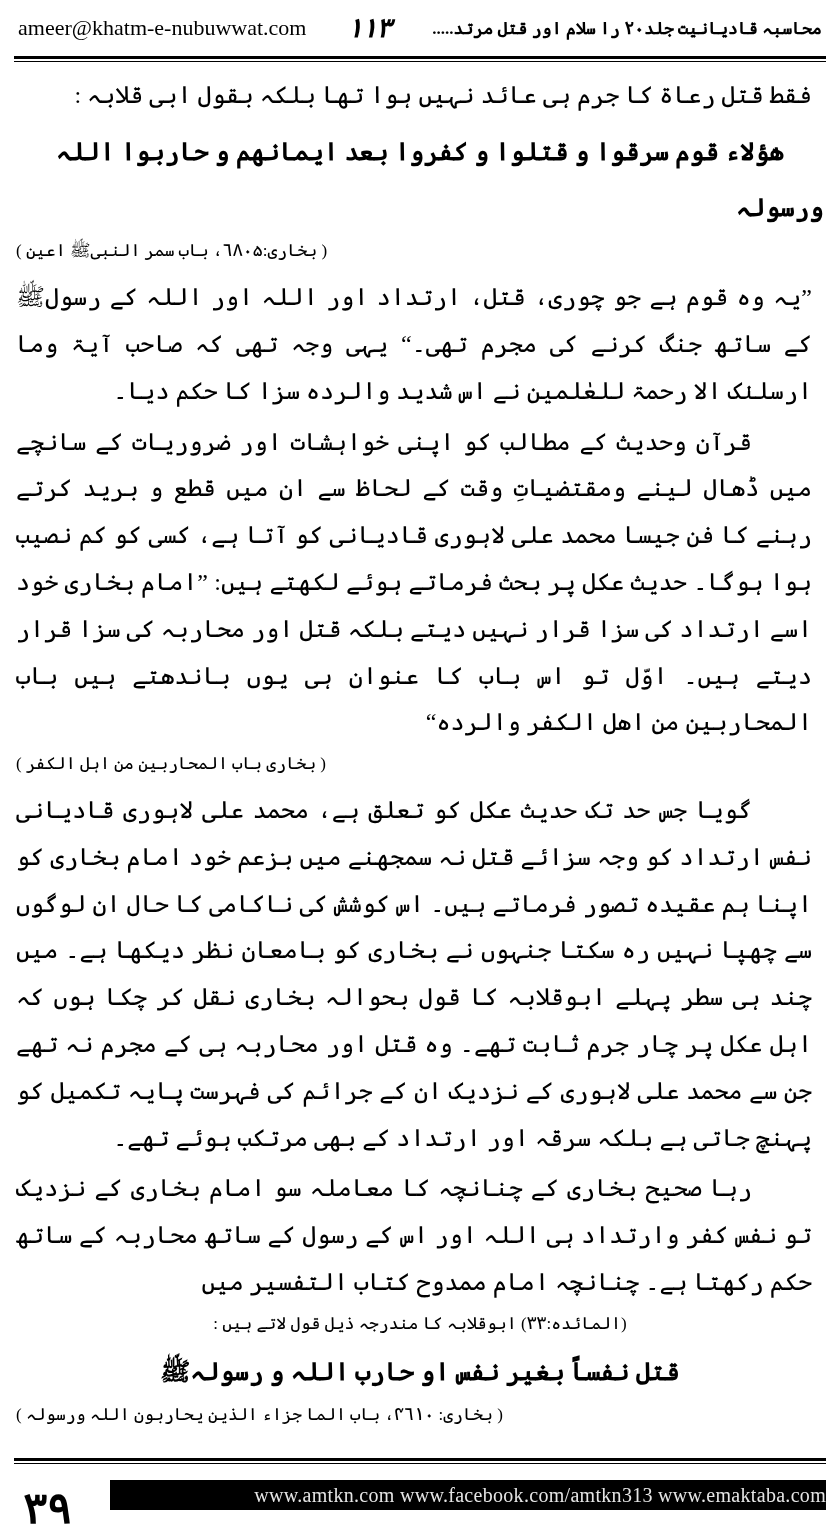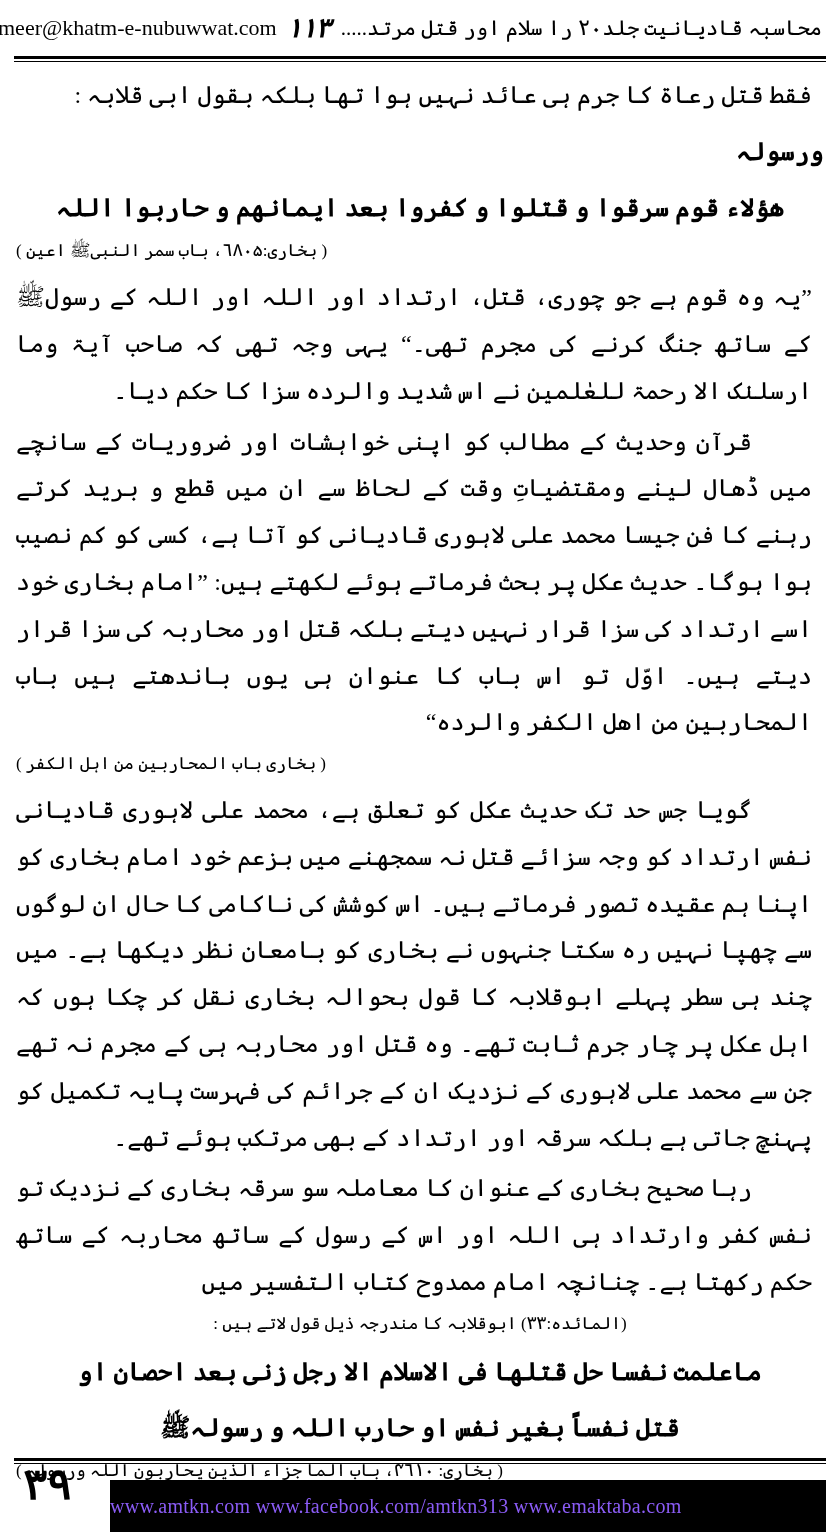--- a/index.html
+++ b/index.html
@@ -26,22 +26,22 @@
     left: 0;
     right: 0;
     height: 56px;
     display: flex;
     align-items: center;
     justify-content: space-between;
     padding: 0 18px;
     box-sizing: border-box;
   }
   .header-right {
-    font-size: 21px;
-    font-weight: normal;
+    font-size: 17px;
+    font-weight: bold;
     direction: rtl;
     white-space: nowrap;
     letter-spacing: 0.2px;
   }
   .header-center {
     font-size: 25px;
     font-weight: bold;
     direction: rtl;
     padding: 0 10px;
     font-style: italic;
@@ -137,37 +137,37 @@
     top: 9px;
     left: 14px;
     right: 14px;
     border-top: 1px solid #000;
   }
   .footer-bar {
     position: absolute;
     top: 26px;
     left: 110px;
     right: 14px;
-    height: 52px;
+    height: 30px;
     background: #000000;
-    color: #8b5cf6;
+    color: #e5e5e5;
     display: flex;
     align-items: center;
-    justify-content: flex-start;
+    justify-content: flex-end;
     direction: ltr;
   }
   .footer-links {
     font-family: "Liberation Serif", "DejaVu Serif", serif;
     font-size: 20px;
     letter-spacing: 0.3px;
     white-space: nowrap;
   }
   .page-number {
     position: absolute;
-    top: 8px;
+    top: 32px;
     left: 24px;
     font-size: 40px;
     font-weight: bold;
     direction: rtl;
     text-align: right;
   }
 </style>
 </head>
 <body>
 
@@ -178,36 +178,35 @@
     <div class="header-center">۱۱۳</div>
     <div class="header-left">ameer@khatm-e-nubuwwat.com</div>
   </div>
   <div class="header-rule"></div>
   <div class="header-rule2"></div>
 
   <div class="body">
 
     <p class="para">فقط قتل رعاۃ کا جرم ہی عائد نہیں ہوا تھا بلکہ بقول ابی قلابہ :</p>
 
+    <p class="arabic">ھٰؤلاء قوم سرقوا و قتلوا و کفروا بعد ایمانھم و حاربوا اللہ</p>
     <p class="arabic left-cont">ورسولہ</p>
-    <p class="arabic">ھٰؤلاء قوم سرقوا و قتلوا و کفروا بعد ایمانھم و حاربوا اللہ</p>
     <p class="ref left-al">( بخاری:۶۸۰۵، باب سمر النبیﷺ اعین )</p>
 
     <p class="para">”یہ وہ قوم ہے جو چوری، قتل، ارتداد اور اللہ اور اللہ کے رسولﷺ کے ساتھ جنگ کرنے کی مجرم تھی۔“ یہی وجہ تھی کہ صاحب آیۃ وما ارسلنٰک الا رحمۃ للعٰلمین نے اس شدید والردہ سزا کا حکم دیا۔</p>
 
     <p class="para indent">قرآن وحدیث کے مطالب کو اپنی خواہشات اور ضروریات کے سانچے میں ڈھال لینے ومقتضیاتِ وقت کے لحاظ سے ان میں قطع و برید کرتے رہنے کا فن جیسا محمد علی لاہوری قادیانی کو آتا ہے، کسی کو کم نصیب ہوا ہوگا۔ حدیث عکل پر بحث فرماتے ہوئے لکھتے ہیں: ”امام بخاری خود اسے ارتداد کی سزا قرار نہیں دیتے بلکہ قتل اور محاربہ کی سزا قرار دیتے ہیں۔ اوّل تو اس باب کا عنوان ہی یوں باندھتے ہیں باب المحاربین من اھل الکفر والردہ“</p>
     <p class="ref left-al">( بخاری باب المحاربین من اہل الکفر )</p>
 
     <p class="para indent">گویا جس حد تک حدیث عکل کو تعلق ہے، محمد علی لاہوری قادیانی نفس ارتداد کو وجہ سزائے قتل نہ سمجھنے میں بزعم خود امام بخاری کو اپنا ہم عقیدہ تصور فرماتے ہیں۔ اس کوشش کی ناکامی کا حال ان لوگوں سے چھپا نہیں رہ سکتا جنہوں نے بخاری کو بامعان نظر دیکھا ہے۔ میں چند ہی سطر پہلے ابوقلابہ کا قول بحوالہ بخاری نقل کر چکا ہوں کہ اہل عکل پر چار جرم ثابت تھے۔ وہ قتل اور محاربہ ہی کے مجرم نہ تھے جن سے محمد علی لاہوری کے نزدیک ان کے جرائم کی فہرست پایہ تکمیل کو پہنچ جاتی ہے بلکہ سرقہ اور ارتداد کے بھی مرتکب ہوئے تھے۔</p>
 
-    <p class="para indent">رہا صحیح بخاری کے عنوان کا معاملہ سو سرقہ بخاری کے نزدیک تو نفس کفر وارتداد ہی اللہ اور اس کے رسول کے ساتھ محاربہ کے ساتھ حکم رکھتا ہے۔ چنانچہ امام ممدوح کتاب التفسیر میں</p>
+    <p class="para indent">رہا صحیح بخاری کے چنانچہ کا معاملہ سو امام بخاری کے نزدیک تو نفس کفر وارتداد ہی اللہ اور اس کے رسول کے ساتھ محاربہ کے ساتھ حکم رکھتا ہے۔ چنانچہ امام ممدوح کتاب التفسیر میں</p>
 
     <p class="ref center-al">(المائدہ:۳۳)  ابوقلابہ کا مندرجہ ذیل قول لاتے ہیں :</p>
 
-    <p class="arabic">ماعلمت نفسا حل قتلھا فی الاسلام الا رجل زنی بعد احصان او</p>
     <p class="arabic">قتل نفساً بغیر نفس او حارب اللہ و رسولہﷺ</p>
     <p class="ref left-al">( بخاری: ۴۶۱۰، باب الما جزاء الذین یحاربون اللہ ورسولہ )</p>
 
   </div>
 
   <div class="footer">
     <div class="footer-rule"></div>
     <div class="footer-rule2"></div>
     <div class="page-number">۳۹</div>
     <div class="footer-bar">

